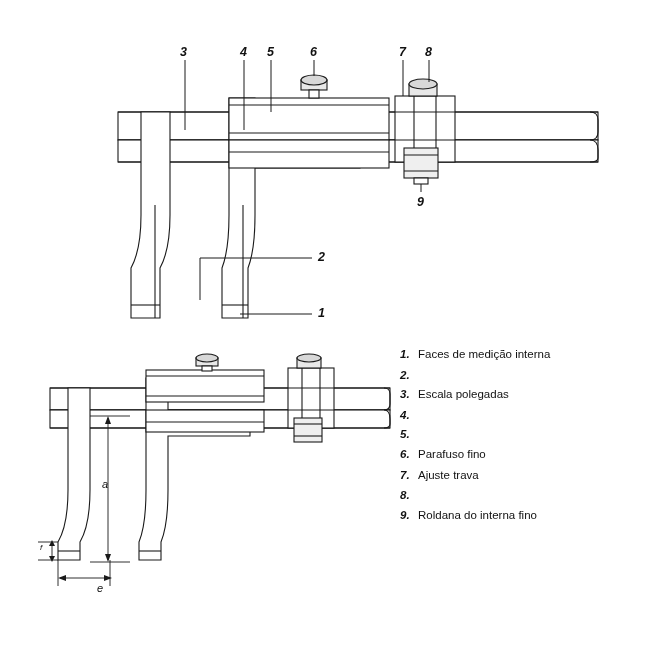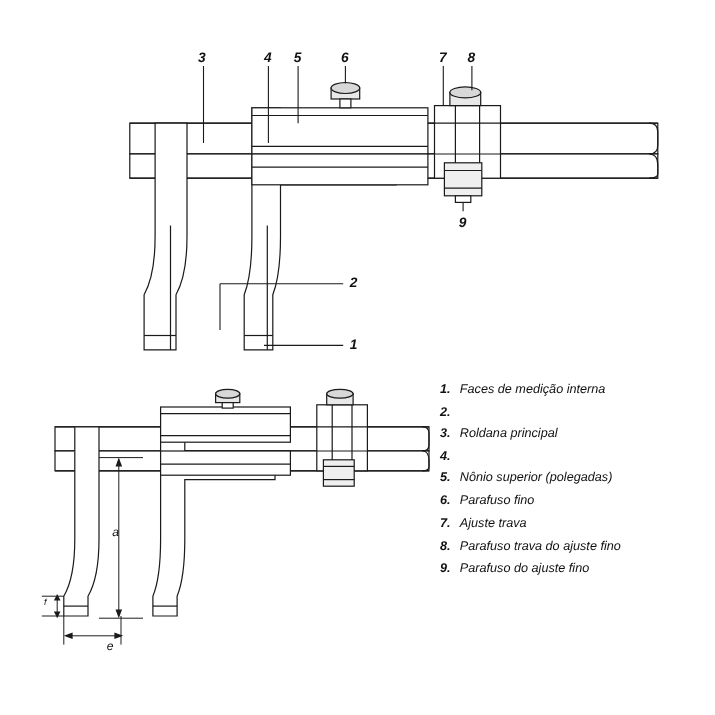--- a/index.html
+++ b/index.html
@@ -40,21 +40,20 @@
   }
   .legend-num {
     font-weight: bold;
     font-style: italic;
     font-size: 11.5px;
     width: 18px;
     flex: 0 0 18px;
     color: #111;
   }
   .legend-text {
-    font-style: italic;
     font-size: 11.5px;
     color: #111;
     line-height: 1.15;
   }
   .callout-label {
     position: absolute;
     font-weight: bold;
     font-style: italic;
     font-size: 12.5px;
     color: #111;
@@ -248,40 +247,38 @@
   <div class="legend">
     <div class="legend-row">
       <div class="legend-num">1.</div>
       <div class="legend-text">Faces de medição interna</div>
     </div>
     <div class="legend-row">
       <div class="legend-num">2.</div>
     </div>
     <div class="legend-row">
       <div class="legend-num">3.</div>
-      <div class="legend-text">Roldana principal</div>
+      <div class="legend-text">Escala polegadas</div>
     </div>
     <div class="legend-row">
       <div class="legend-num">4.</div>
     </div>
     <div class="legend-row">
       <div class="legend-num">5.</div>
-      <div class="legend-text">Nônio superior (polegadas)</div>
     </div>
     <div class="legend-row">
       <div class="legend-num">6.</div>
       <div class="legend-text">Parafuso fino</div>
     </div>
     <div class="legend-row">
       <div class="legend-num">7.</div>
       <div class="legend-text">Ajuste trava</div>
     </div>
     <div class="legend-row">
       <div class="legend-num">8.</div>
-      <div class="legend-text">Parafuso trava do ajuste fino</div>
     </div>
     <div class="legend-row">
       <div class="legend-num">9.</div>
-      <div class="legend-text">Parafuso do ajuste fino</div>
+      <div class="legend-text">Roldana do interna fino</div>
     </div>
   </div>
 
 </div>
 
 </body></html>

